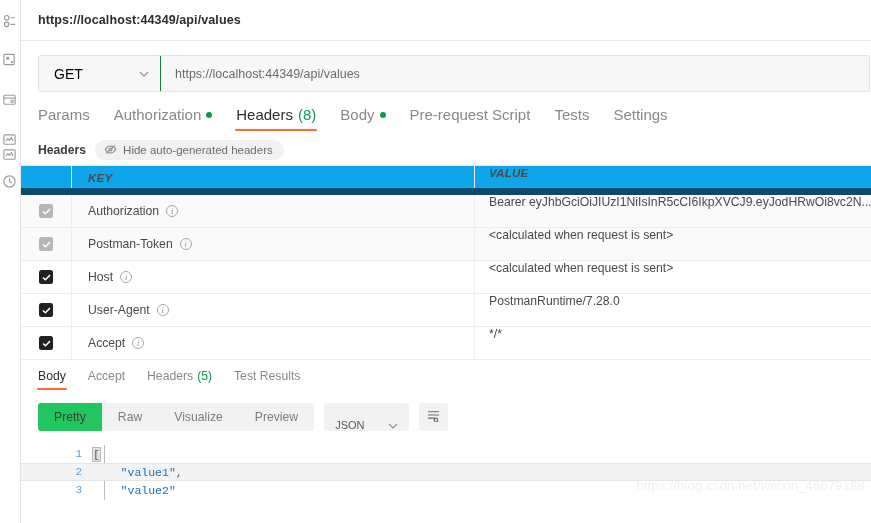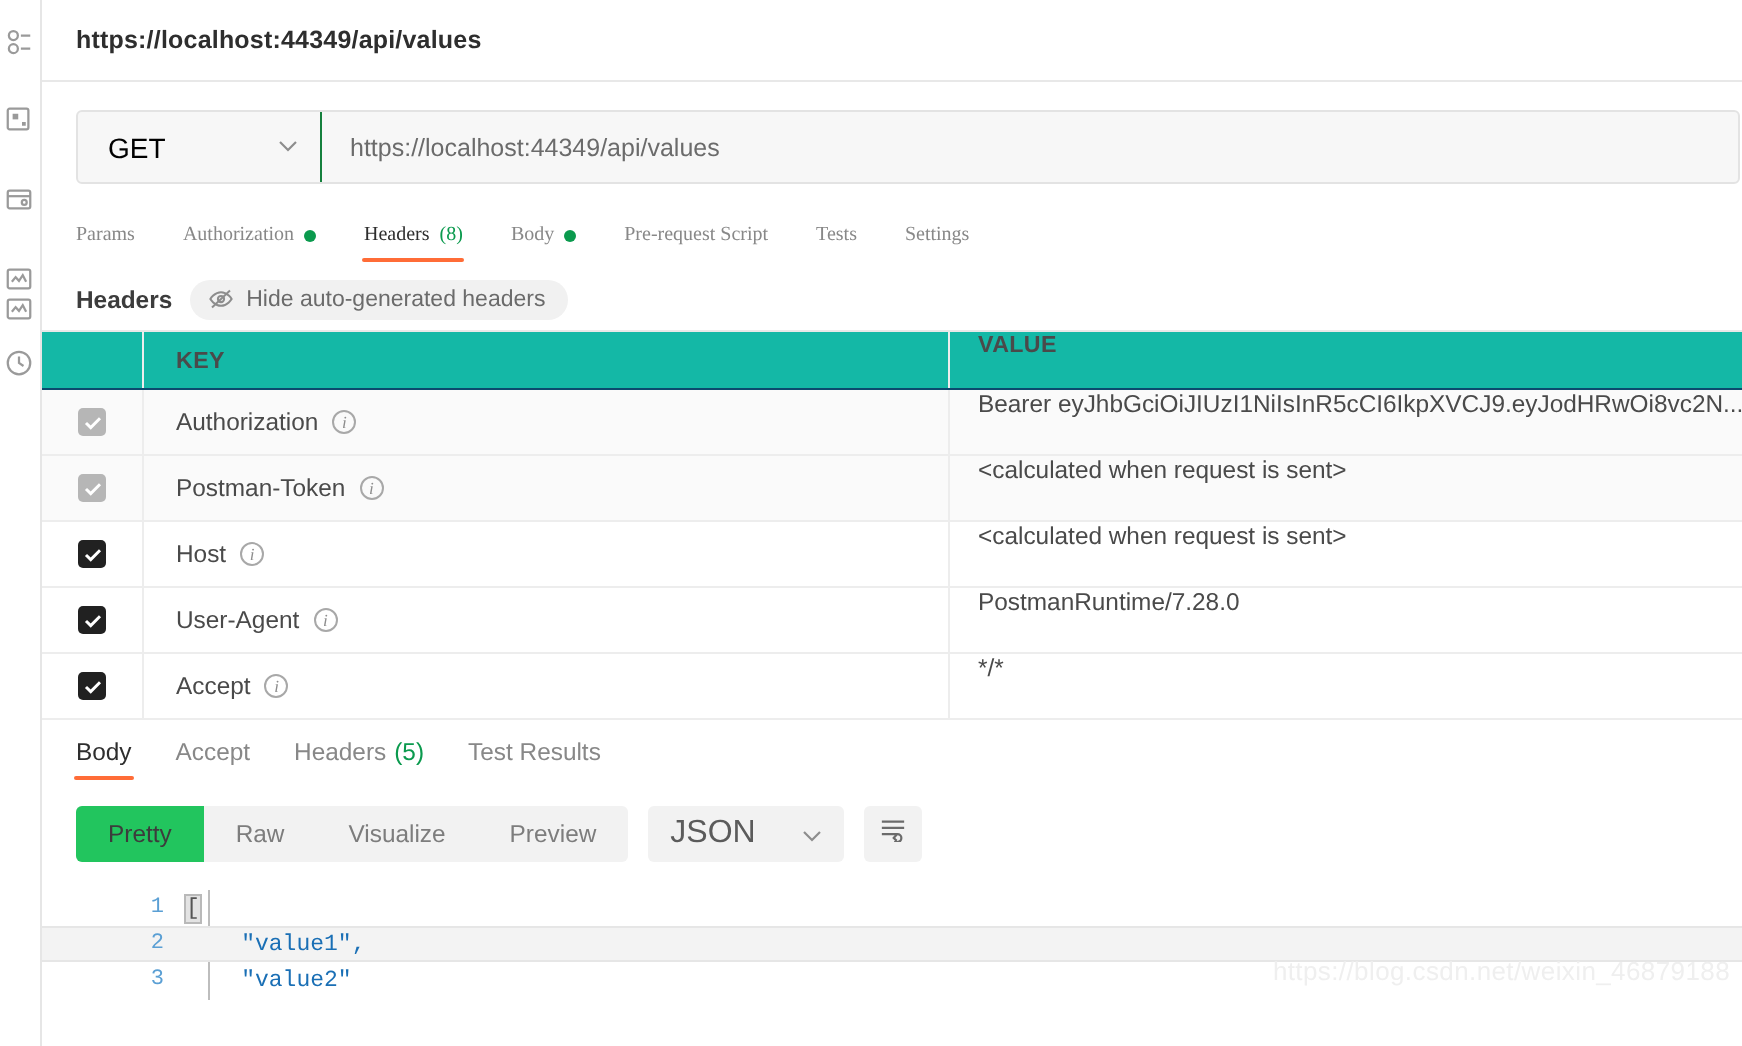--- a/index.html
+++ b/index.html
@@ -62,24 +62,23 @@
     padding-left: 14px; font-size: 12.5px; color: #6b6b6b;
   }
 
   
   .rtabs {
     display: flex; align-items: flex-end;
     padding-left: 17px; margin-top: 11px;
     height: 28px; gap: 0;
   }
   .rtab {
-    position: relative; font-size: 10px; color: #888888;
+    position: relative; font-size: 15px; color: #888888;
     padding: 0 12px 8px 12px; display: flex; align-items: center; gap: 5px;
     white-space: nowrap;
-    font-family: Liberation Serif, serif;
   }
   .rtab:first-child { padding-left: 12px; margin-left: -12px; }
   .rtab.active { color: #2e2e2e; }
   .rtab.active::after {
     content: ""; position: absolute; left: 11px; right: 11px; bottom: 0;
     height: 2px; background: #ff6c37; border-radius: 1px;
   }
   .dot-green { width: 6px; height: 6px; border-radius: 50%; background: #0b9a4e; display: inline-block; }
   .count-green { color: #0b9a4e; }
 
@@ -93,21 +92,21 @@
     display: flex; align-items: center; gap: 6px;
     background: #f1f1f1; border-radius: 11px;
     padding: 4px 11px 4px 9px;
     font-size: 11.5px; color: #6b6b6b;
   }
   .pill svg { display: block; }
 
   
   .htable { width: 100%; border-top: 1px solid #e8e8e8; }
   .hrow { display: flex; height: 33px; align-items: stretch; border-bottom: 1px solid #ededed; }
-  .hrow.head { height: 29px; background: #14b8a6; border-bottom: 1px solid #0c4a6e; }
+  .hrow.head { height: 29px; background: #0ea5e9; border-bottom: 7px solid #0c4a6e; font-style: italic; }
   .hrow.alt { background: #fafafa; }
   .cell-check {
     width: 51px; flex: 0 0 51px;
     border-right: 1px solid #ededed;
     display: flex; align-items: center; justify-content: center;
   }
   .cell-key {
     flex: 0 0 403px; width: 403px;
     border-right: 1px solid #ededed;
     display: flex; align-items: center; gap: 7px;
@@ -153,23 +152,23 @@
   }
 
   .ctlrow { display: flex; align-items: center; gap: 10px; padding-left: 17px; margin-top: 13px; }
   .segs { display: flex; background: #f2f2f2; border-radius: 3px; overflow: hidden; height: 28px; }
   .seg {
     display: flex; align-items: center; justify-content: center;
     padding: 0 16px; font-size: 12.2px; color: #7d7d7d;
   }
   .seg.active { background: #22c55e; color: #3c3c3c; }
   .fmt {
-    display: flex; align-items: center; gap: 23px; height: 28px;
+    display: flex; align-items: flex-end; gap: 23px; height: 28px;
     background: #f2f2f2; border-radius: 3px; padding: 0 11px;
-    font-size: 16px; color: #5b5b5b;
+    font-size: 11px; color: #5b5b5b;
   }
   .wrapbtn {
     width: 29px; height: 28px; background: #f2f2f2; border-radius: 3px;
     display: flex; align-items: center; justify-content: center; color: #6b6b6b;
   }
 
   
   .code { margin-top: 14px; position: relative; }
   .codeline { display: flex; height: 18px; align-items: center; position: relative; }
   .codeline.hl { background: #f3f3f3; border-top: 1px solid #e6e6e6; border-bottom: 1px solid #e6e6e6; }

